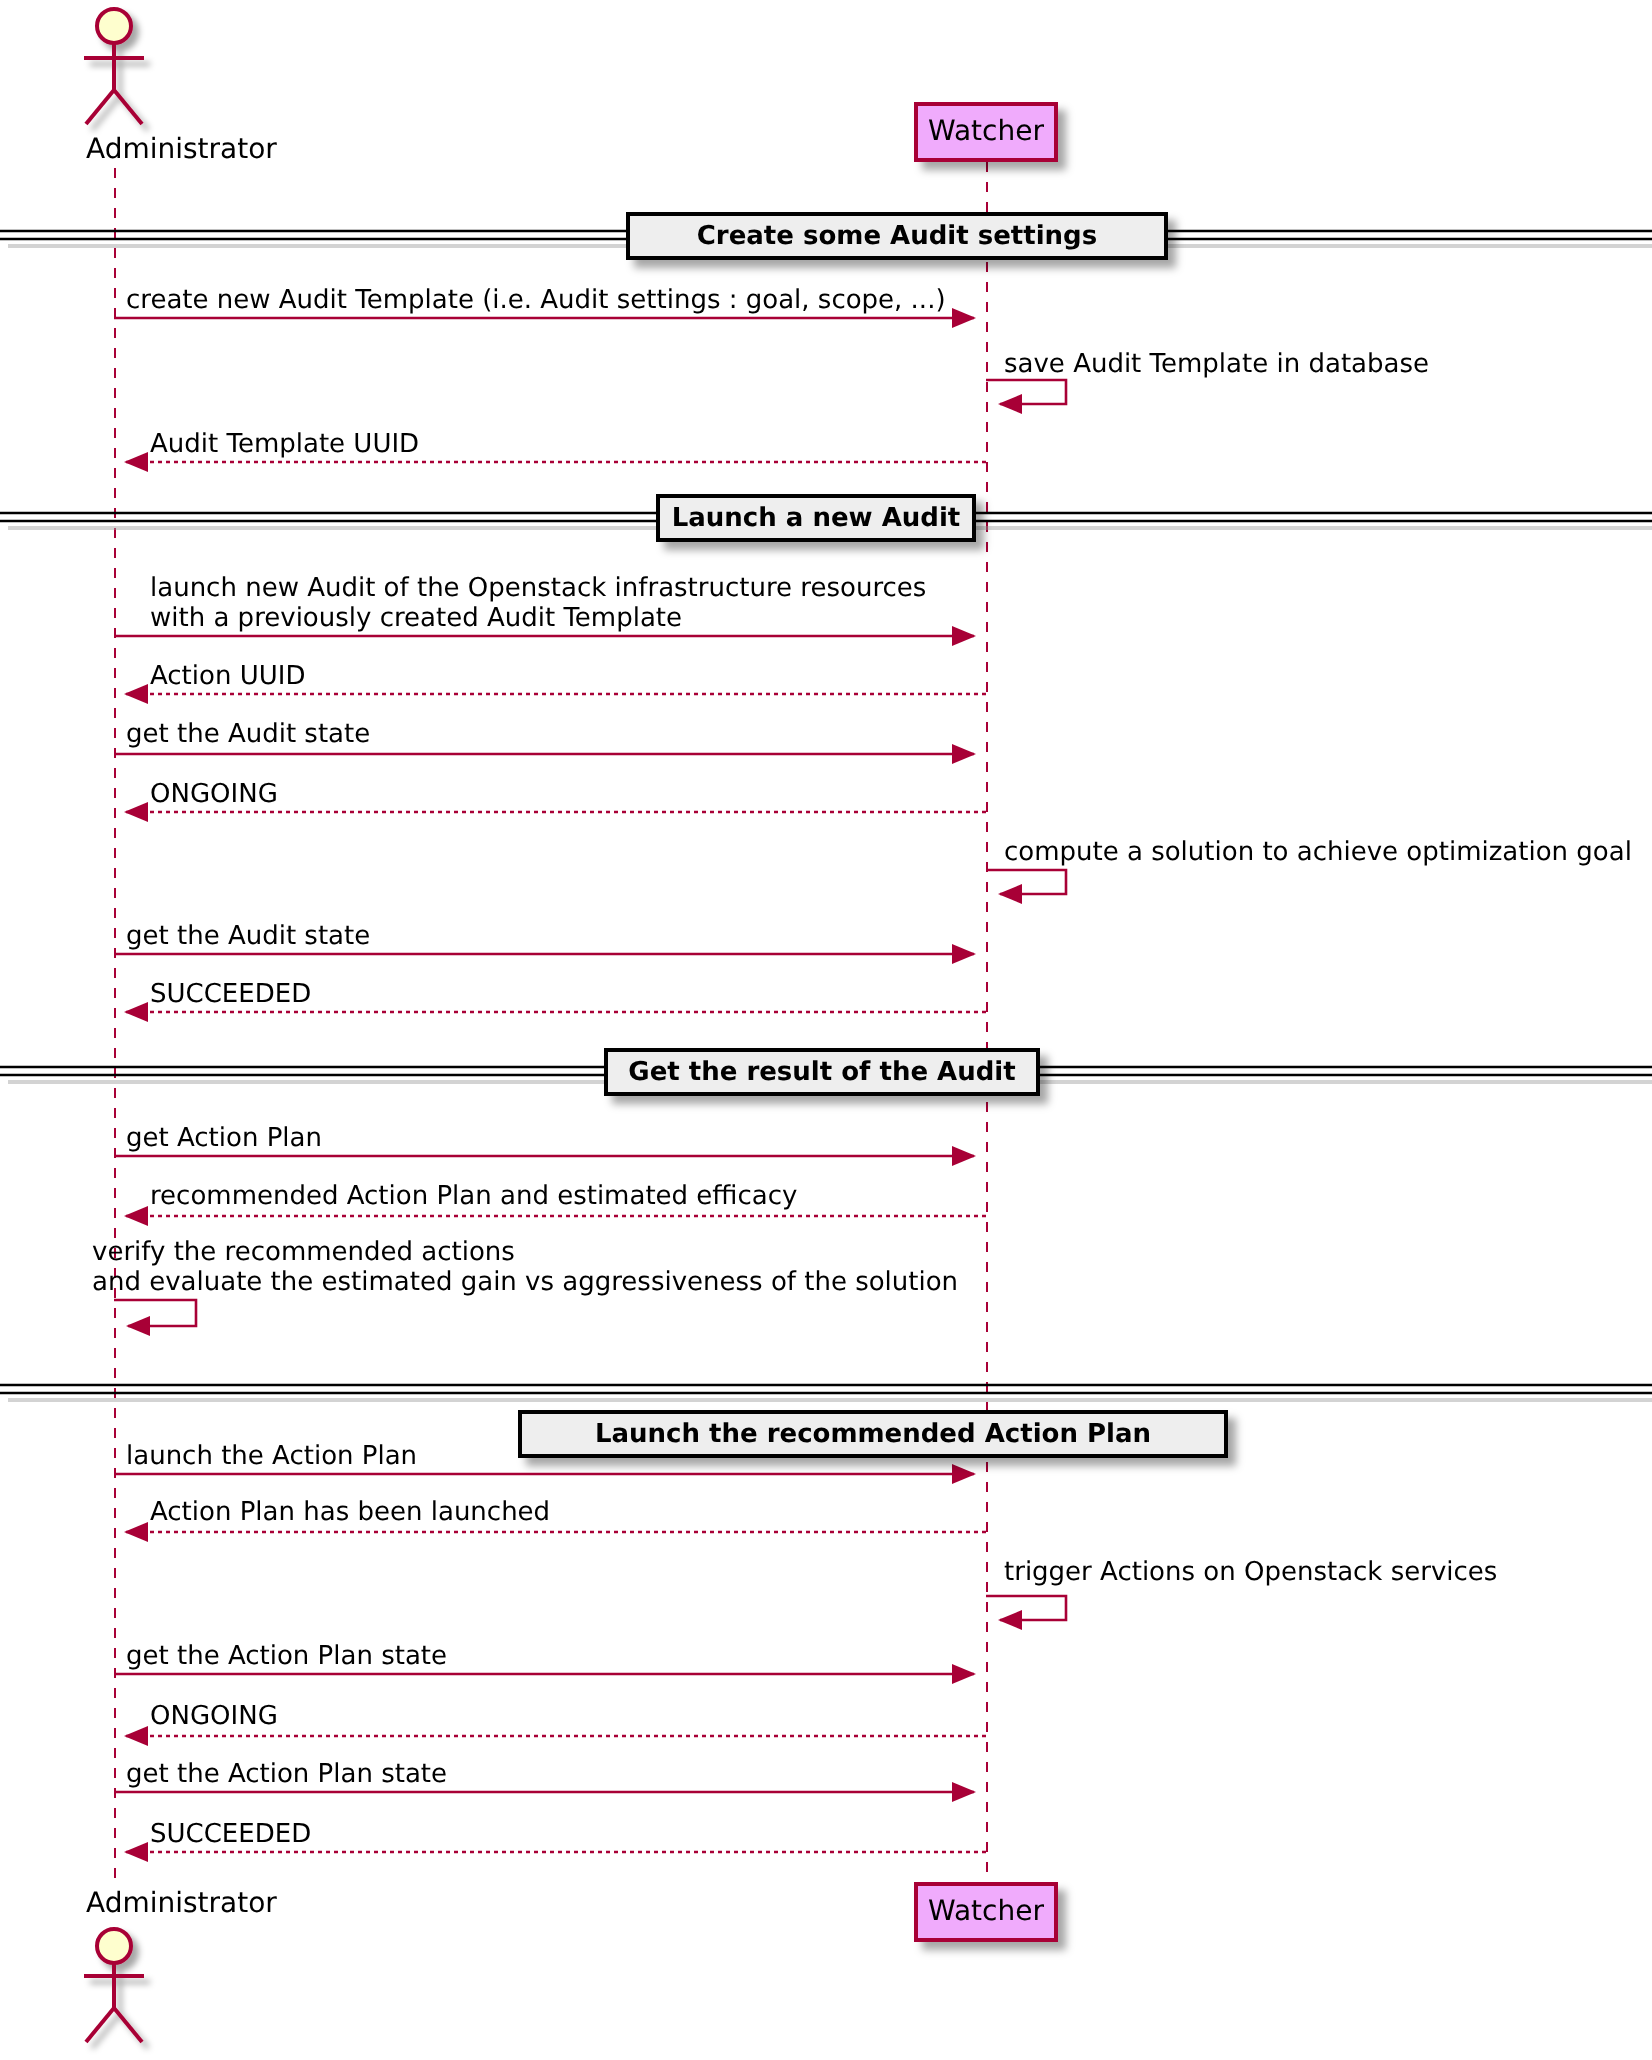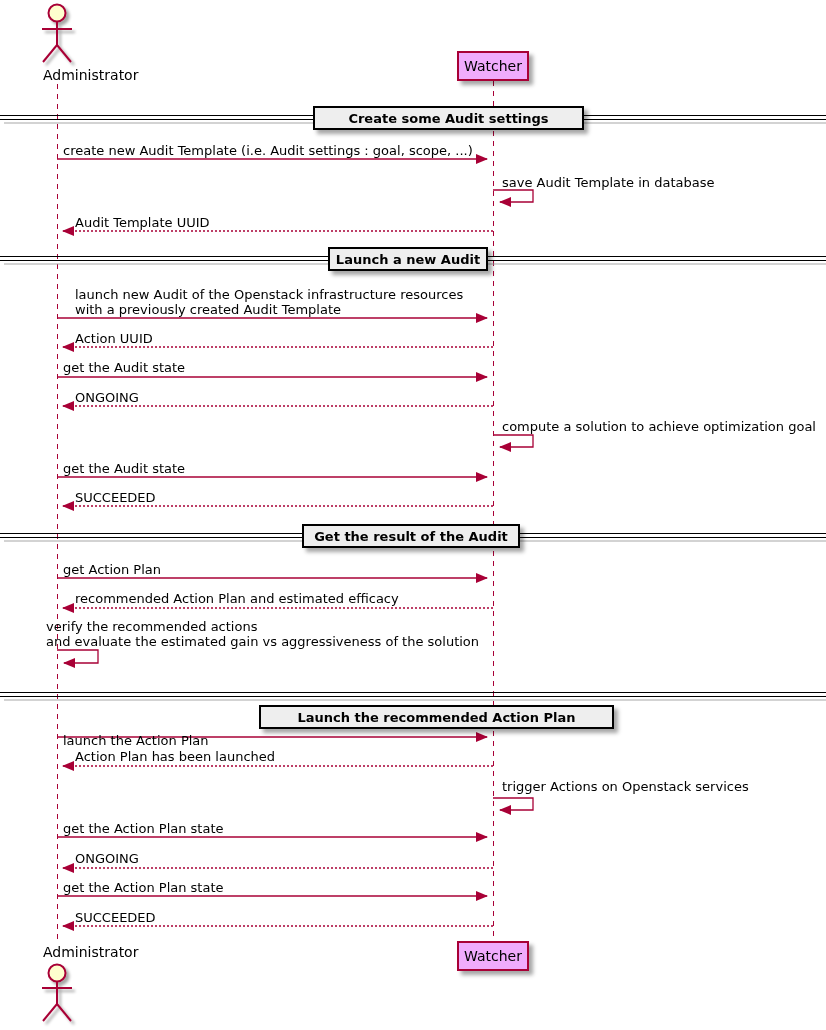--- a/index.html
+++ b/index.html
@@ -128,21 +128,21 @@
   <div class="msg" style="left:75px;top:331px;">Action UUID</div>
   <div class="msg" style="left:63px;top:360px;">get the Audit state</div>
   <div class="msg" style="left:75px;top:390px;">ONGOING</div>
   <div class="msg" style="left:502px;top:419px;">compute a solution to achieve optimization goal</div>
   <div class="msg" style="left:63px;top:461px;">get the Audit state</div>
   <div class="msg" style="left:75px;top:490px;">SUCCEEDED</div>
   <div class="msg" style="left:63px;top:562px;">get Action Plan</div>
   <div class="msg" style="left:75px;top:591px;">recommended Action Plan and estimated efficacy</div>
   <div class="msg" style="left:46px;top:619px;">verify the recommended actions
 and evaluate the estimated gain vs aggressiveness of the solution</div>
-  <div class="msg" style="left:63px;top:721px;margin-top:12px;">launch the Action Plan</div>
+  <div class="msg" style="left:63px;top:721px;">launch the Action Plan</div>
   <div class="msg" style="left:75px;top:749px;">Action Plan has been launched</div>
   <div class="msg" style="left:502px;top:779px;">trigger Actions on Openstack services</div>
   <div class="msg" style="left:63px;top:821px;">get the Action Plan state</div>
   <div class="msg" style="left:75px;top:851px;">ONGOING</div>
   <div class="msg" style="left:63px;top:880px;">get the Action Plan state</div>
   <div class="msg" style="left:75px;top:910px;">SUCCEEDED</div>
 
 </div>
 
 </body></html>

